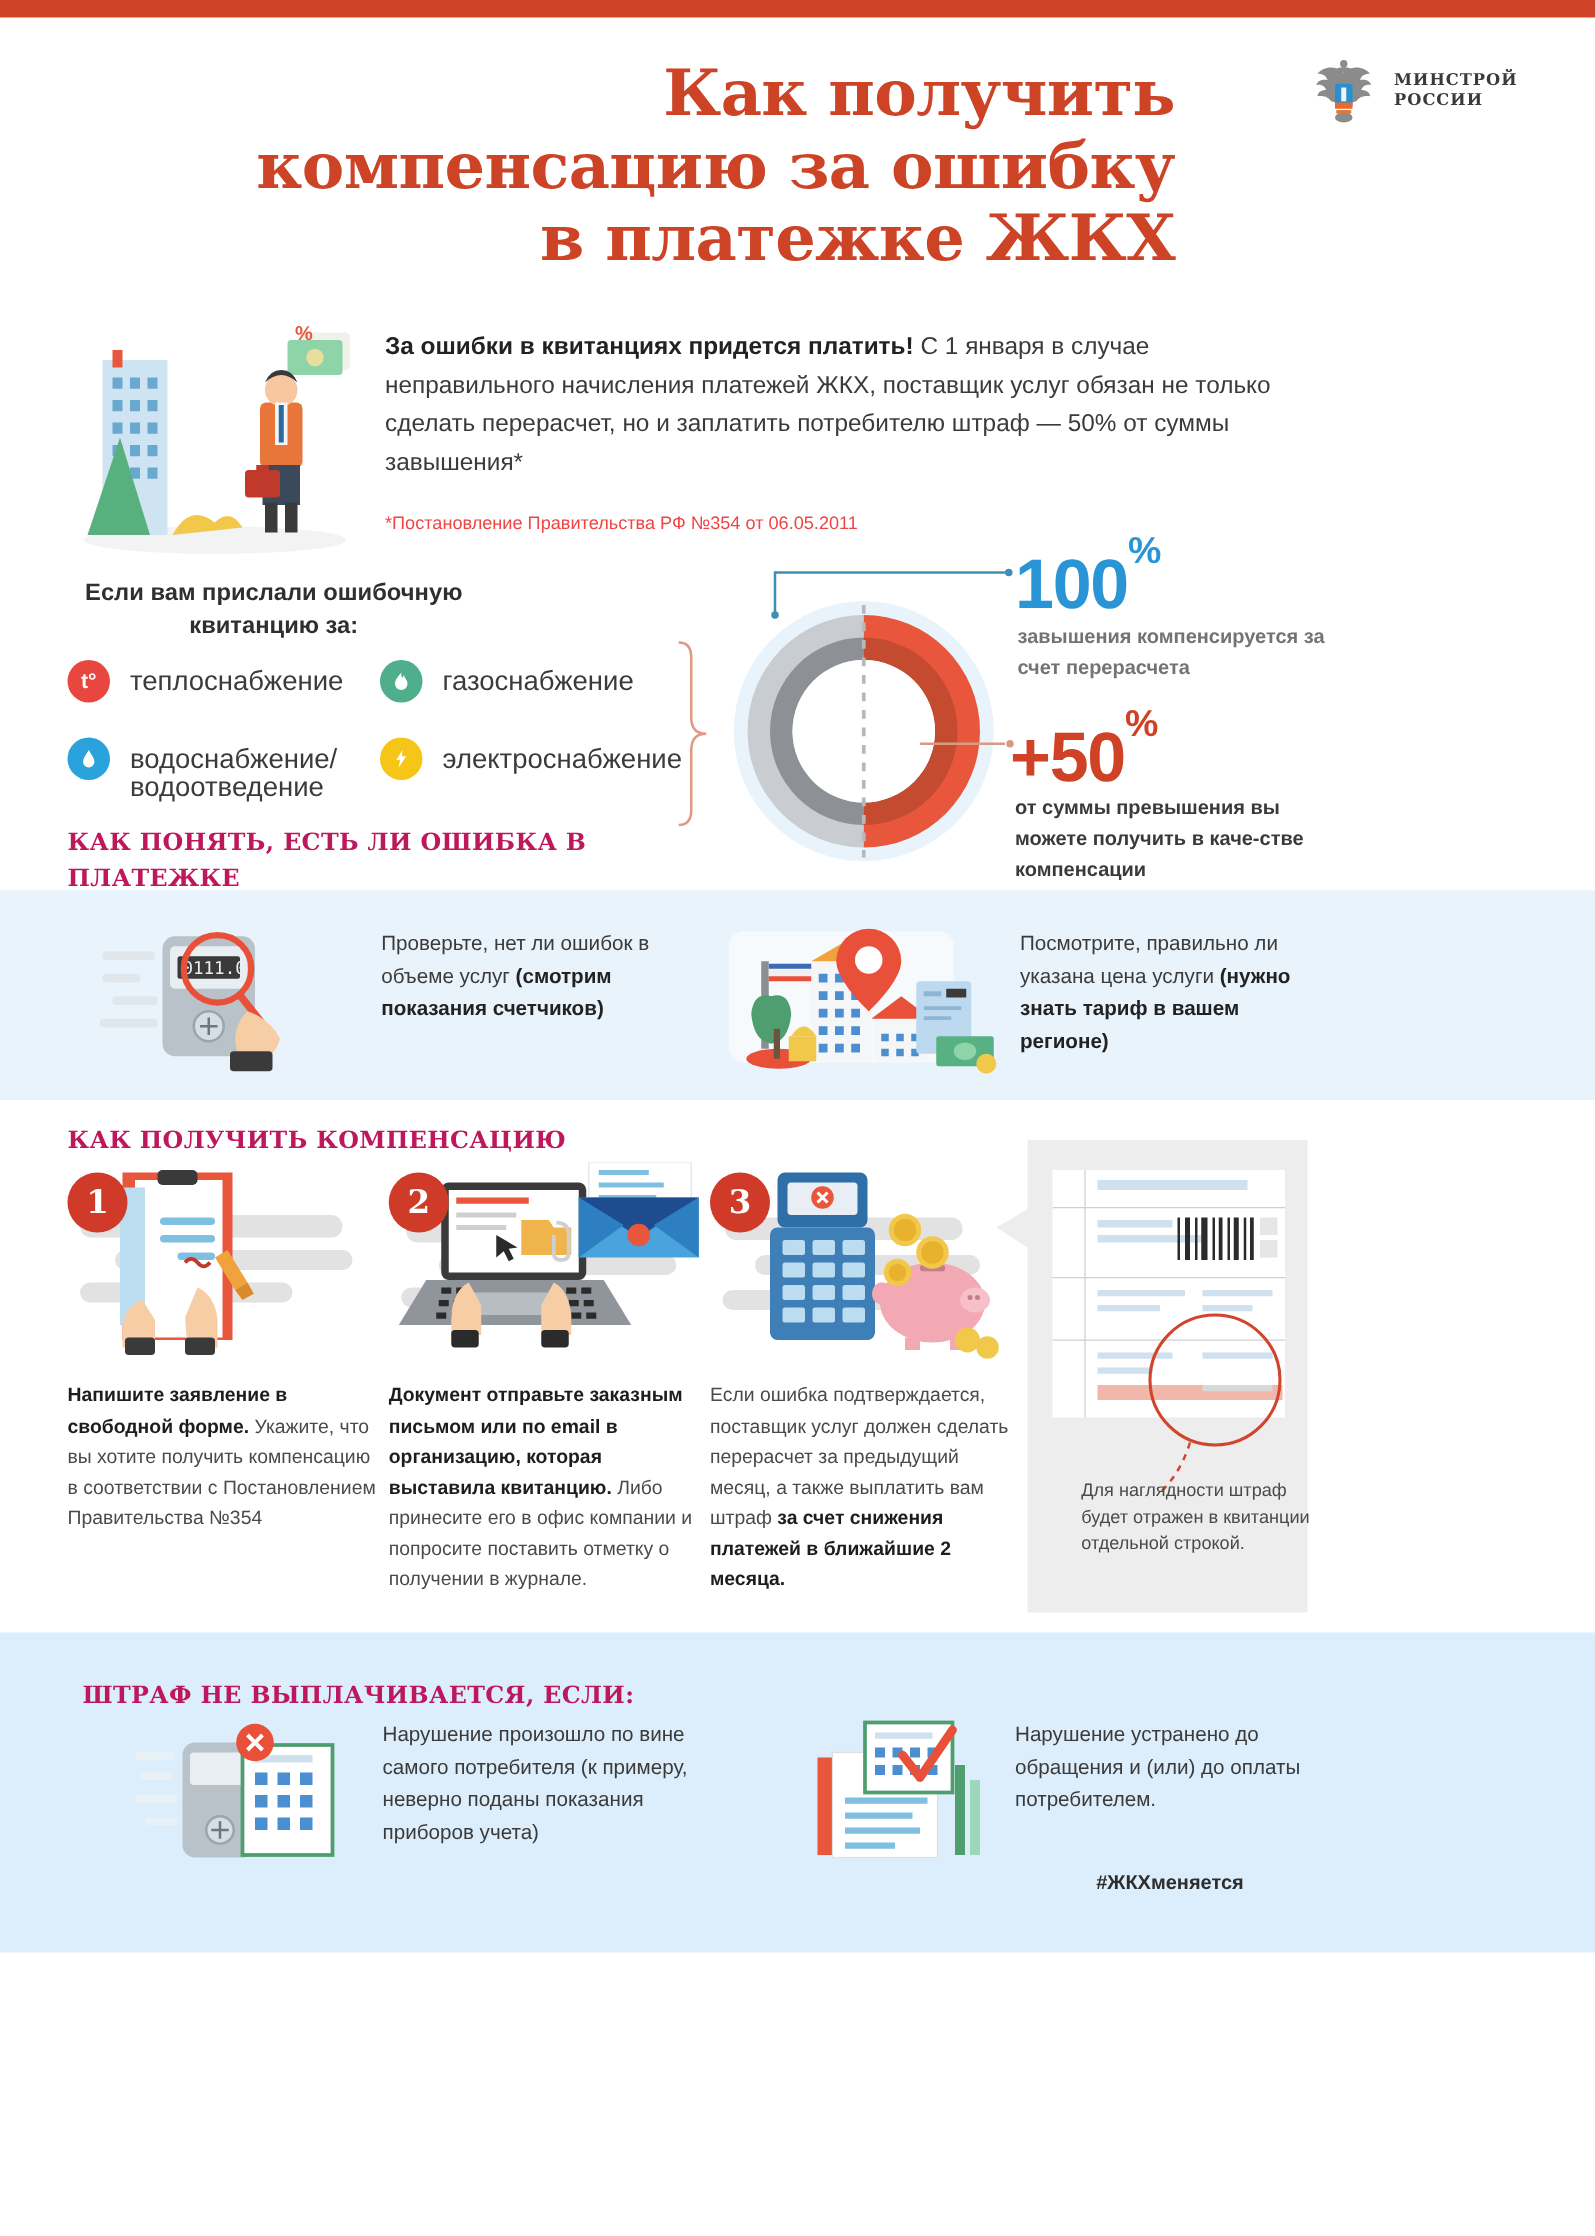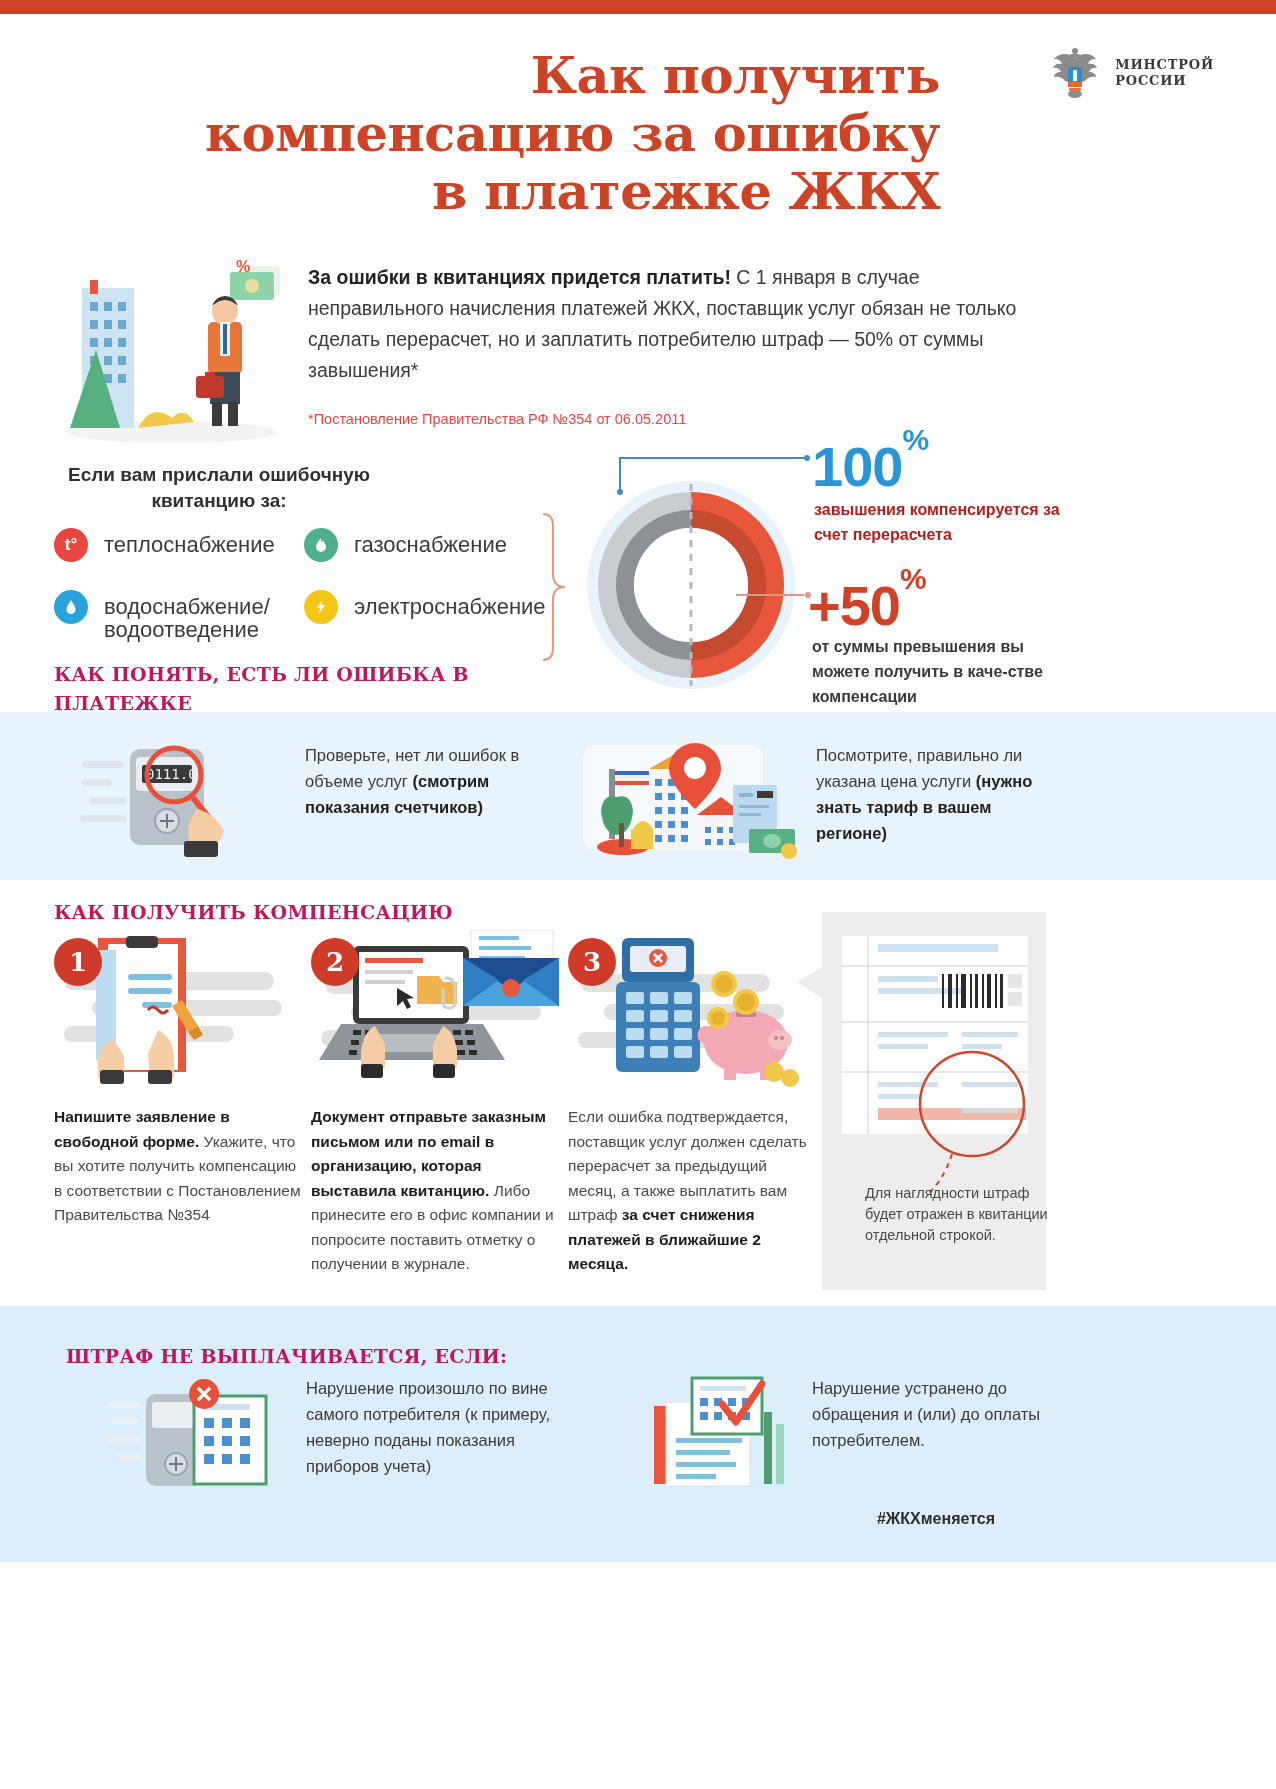--- a/index.html
+++ b/index.html
@@ -61,21 +61,21 @@
   
   .donut { position:absolute; left:576px; top:470px; width:230px; height:230px; }
   .callout100 {
     position:absolute; left:812px; top:434px;
     font-size:56px; font-weight:bold; color:#2a95d5;
     font-family:"Liberation Sans", sans-serif; letter-spacing:-1px;
   }
   .callout100 sup { font-size:30px; top:-0.55em; position:relative; }
   .callout100-sub {
     position:absolute; left:814px; top:497px; width:270px;
-    font-size:16px; line-height:25px; font-weight:bold; color:#b91c1c;
+    font-size:16px; line-height:25px; font-weight:bold; color:#737373;
   }
   .callout50 {
     position:absolute; left:808px; top:573px;
     font-size:56px; font-weight:bold; color:#cf4226; letter-spacing:-1px;
   }
   .callout50 sup { font-size:30px; top:-0.55em; position:relative; }
   .callout50-sub {
     position:absolute; left:812px; top:634px; width:265px;
     font-size:16px; line-height:25px; font-weight:bold; color:#3a3a3a;
   }
@@ -139,21 +139,21 @@
   .nopay-illus2 { position:absolute; left:648px; top:1372px; width:150px; height:125px; }
   .nopay-t2 {
     position:absolute; left:812px; top:1375px; width:250px;
     font-size:16.5px; line-height:26px; color:#3b3b3b;
   }
 
   
   .hashtag {
     position:absolute; left:836px; top:1490px; width:200px; height:34px;
     display:flex; align-items:center; justify-content:center;
-    font-size:16px; font-weight:bold; color:#2e2e2e;margin-top:12px;
+    font-size:16px; font-weight:bold; color:#2e2e2e;
   }
 </style>
 </head>
 <body>
 
 <div class="topbar"></div>
 
 <div class="title">
   <div>Как получить</div>
   <div>компенсацию за ошибку</div>

